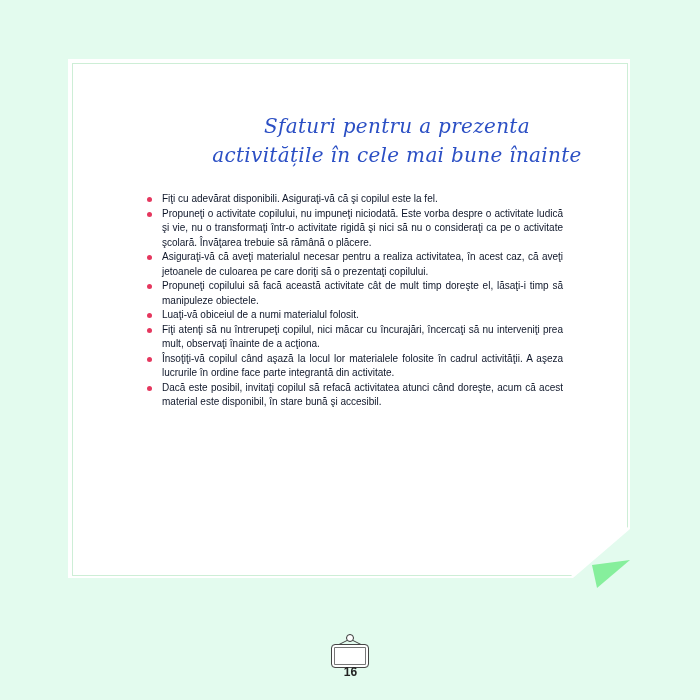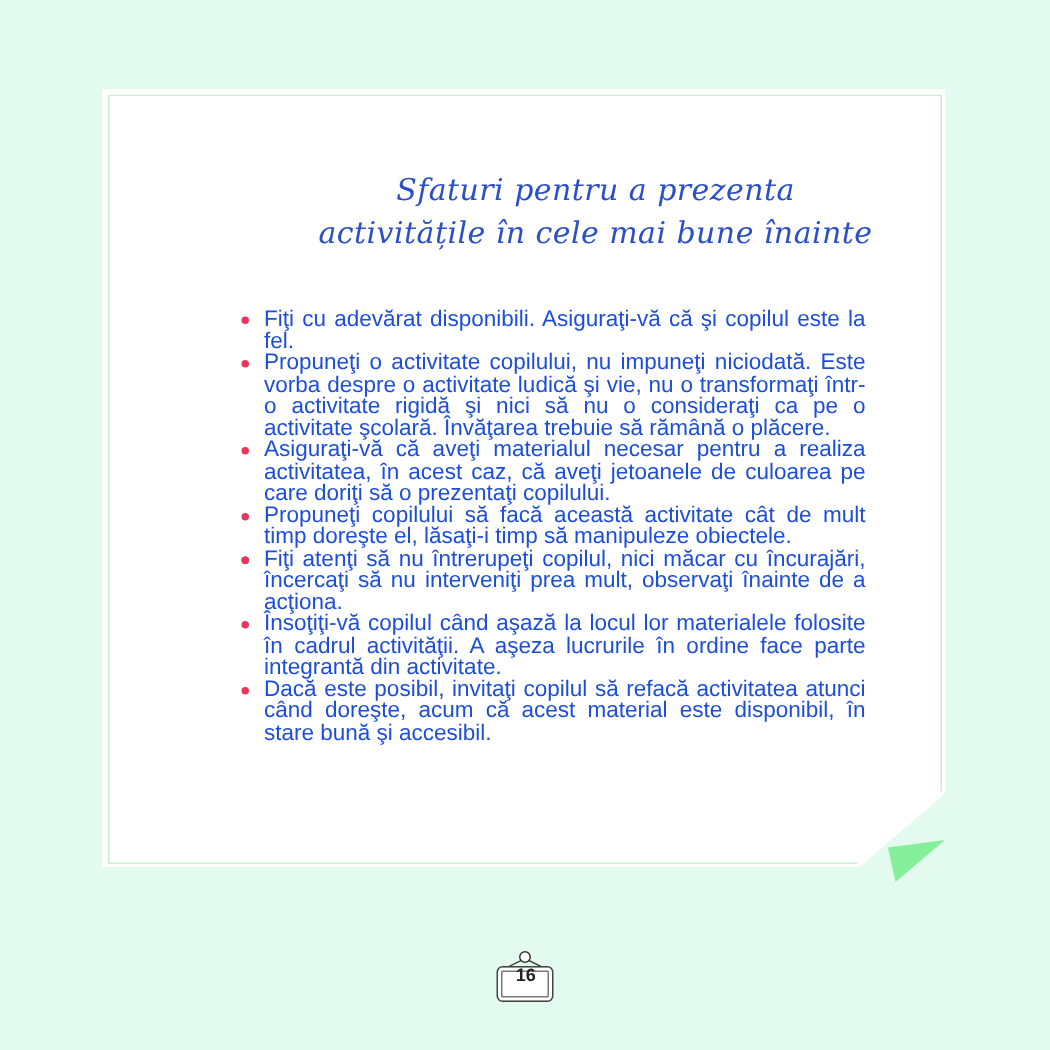--- a/index.html
+++ b/index.html
@@ -33,23 +33,23 @@
     font-family:"DejaVu Serif", serif;
     font-style:italic;
     font-size:20px;
     line-height:29px;
     letter-spacing:0.3px;
     margin-left:48px;
   }
   .title div { white-space:nowrap; }
   .tips {
     position:absolute; left:143px; top:190px; width:418px;
-    margin:16px; padding:0; list-style:none;
-    color:#1d4ed8;
-    font-size:15px;
+    margin:2px; padding:0; list-style:none;
+    color:#0f172a;
+    font-size:10px;
     line-height:14.5px;
   }
   .tips li {
     position:relative;
     padding-left:17px;
     text-align:justify;
   }
   .tips .bullet {
     position:absolute; left:2px; top:5px;
     width:5px; height:5px; border-radius:50%;
@@ -64,21 +64,21 @@
   }
   .page-badge .string {
     position:absolute; left:4px; top:4px; width:30px; height:8px;
   }
   .page-badge .board {
     position:absolute; left:0; top:10px; width:36px; height:22px;
     border:1.5px solid #444; border-radius:4px; background:#fff;
     box-shadow: inset 0 0 0 2px #fff, inset 0 0 0 3px #777;
   }
   .page-badge .num {
-    position:absolute; left:0; top:4px; width:39px; height:24px;
+    position:absolute; left:0; top:26px; width:39px; height:24px;
     text-align:center; line-height:24px;
     font-size:12px; font-weight:bold; color:#222;
   }
 </style>
 </head>
 <body>
 
 <div class="frame"></div>
 <div class="frame-inner"></div>
 <div class="fold-tri"></div>
@@ -86,21 +86,21 @@
 <div class="title">
   <div>Sfaturi pentru a prezenta</div>
   <div>activitățile în cele mai bune înainte</div>
 </div>
 
 <ul class="tips">
   <li><span class="bullet"></span><span>Fiţi cu adevărat disponibili. Asiguraţi-vă că şi copilul este la fel.</span></li>
   <li><span class="bullet"></span><span>Propuneţi o activitate copilului, nu impuneţi niciodată. Este vorba despre o activitate ludică şi vie, nu o transformaţi într-o activitate rigidă şi nici să nu o consideraţi ca pe o activitate şcolară. Învăţarea trebuie să rămână o plăcere.</span></li>
   <li><span class="bullet"></span><span>Asiguraţi-vă că aveţi materialul necesar pentru a realiza activitatea, în acest caz, că aveţi jetoanele de culoarea pe care doriţi să o prezentaţi copilului.</span></li>
   <li><span class="bullet"></span><span>Propuneţi copilului să facă această activitate cât de mult timp doreşte el, lăsaţi-i timp să manipuleze obiectele.</span></li>
-  <li><span class="bullet"></span></li>
+  <li><span class="bullet"></span><span>Luaţi-vă obiceiul de a numi materialul folosit.</span></li>
   <li><span class="bullet"></span><span>Fiţi atenţi să nu întrerupeţi copilul, nici măcar cu încurajări, încercaţi să nu interveniţi prea mult, observaţi înainte de a acţiona.</span></li>
   <li><span class="bullet"></span><span>Însoţiţi-vă copilul când aşază la locul lor materialele folosite în cadrul activităţii. A aşeza lucrurile în ordine face parte integrantă din activitate.</span></li>
   <li><span class="bullet"></span><span>Dacă este posibil, invitaţi copilul să refacă activitatea atunci când doreşte, acum că acest material este disponibil, în stare bună şi accesibil.</span></li>
 </ul>
 
 <div class="page-badge">
   <svg class="string" viewBox="0 0 30 8" width="30" height="8">
     <polyline points="1,8 15,1 29,8" fill="none" stroke="#444" stroke-width="1"></polyline>
   </svg>
   <span class="hook"></span>

